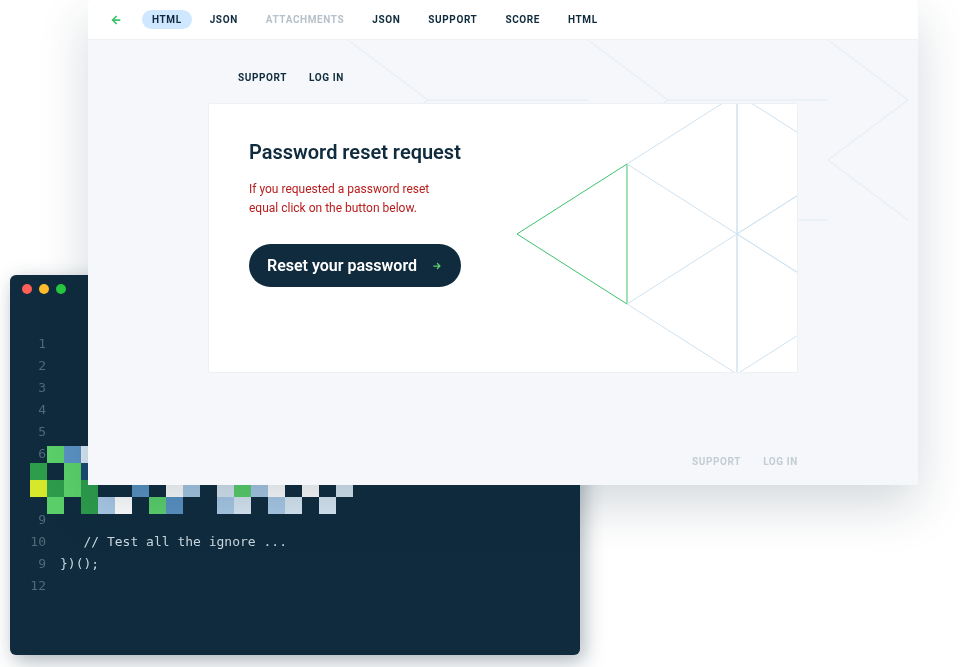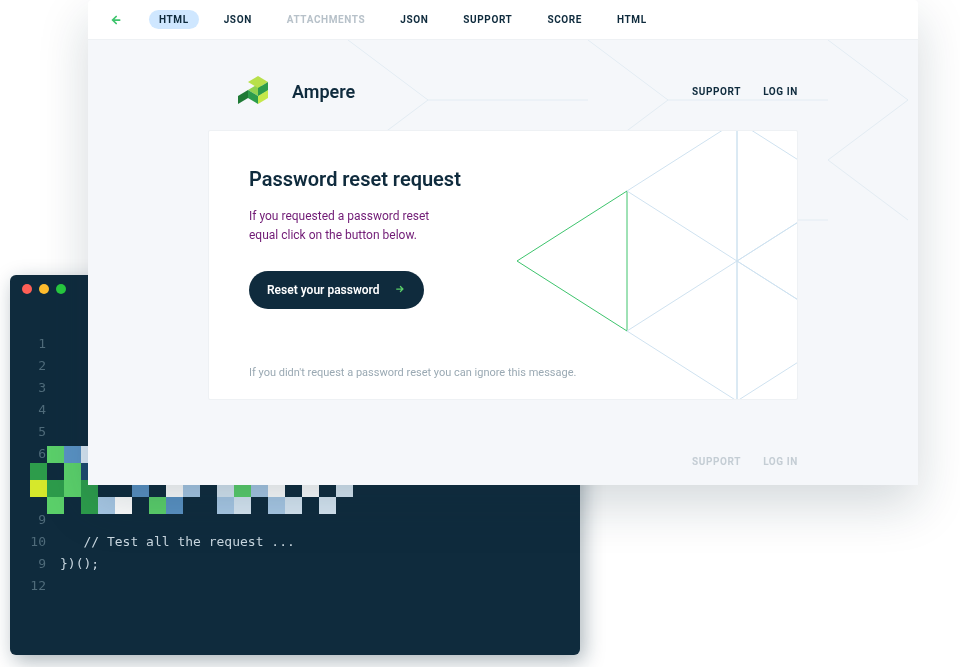--- a/index.html
+++ b/index.html
@@ -75,21 +75,21 @@
     border-radius: 4px;
     box-shadow: 0 20px 50px rgba(15,43,61,0.18);
   }
   .card::after { 
     content:""; position:absolute; inset:0;
     border-radius:4px; pointer-events:none;
   }
   .topbar {
     height: 40px;
     display: flex; align-items: center;
-    padding: 0 16px; gap: 15px;
+    padding: 0 16px; gap: 8px;
     border-bottom: 1px solid #eef1f4;
   }
   .back-arrow {
     width: 22px; height: 22px;
     display:flex; align-items:center; justify-content:center;
     color:#3ec46d; cursor:pointer;
     margin-right: 8px;
   }
   .tab {
     padding: 4px 10px;
@@ -136,28 +136,28 @@
     border-radius:2px;
     padding: 36px 0 0 40px;
     height: 270px;
     overflow:hidden;
   }
   .panel h1 {
     font-size: 20px; font-weight:600; color:#0F2B3D;
     margin-bottom: 16px;
   }
   .panel p.lead {
-    font-size: 12px; color:#701a75; line-height:1.6;
+    font-size: 12px; color:#b91c1c; line-height:1.6;
     max-width: 230px;
   }
   .cta {
     margin-top: 26px;
     display:inline-flex; align-items:center; gap:14px;
     background:#0F2B3D; color:#fff;
-    font-size:12px; font-weight:600;
+    font-size:16px; font-weight:600;
     padding: 12px 18px;
     border-radius: 22px;
     cursor:pointer;
   }
   .cta .arr { color:#5bd06a; font-weight:800; }
   .panel .footnote {
     position:absolute; left:40px; bottom:20px;
     font-size:11px; color:#9aa9b3;
   }
   .panel-deco {
@@ -199,21 +199,21 @@
     </div>
     <div class="codecol">
       <div class="codeline"></div>
         <div class="codeline"></div>
         <div class="codeline"></div>
       <div class="codeline"></div>
         <div class="codeline"></div>
         <div class="codeline"></div>
       <div class="codeline"></div>
       <div class="codeline"></div>
-      <div class="codeline">   // Test all the request ...</div>
+      <div class="codeline">   // Test all the ignore ...</div>
       <div class="codeline">})();</div>
     </div>
   </div>
 </div>
 
 <div class="pixels">
 
   <span class="px"></span>
     <span class="px"></span>
     <span class="px"></span>
@@ -377,55 +377,40 @@
       <g stroke="#e3ecf3" stroke-width="1" fill="none">
         <path d="M260 0 L340 60 L260 120 L340 180 L260 240"></path>
         <path d="M340 60 L500 60 M260 120 L420 120 M340 180 L500 180"></path>
         <path d="M500 0 L580 60 L500 120 L580 180 L500 240"></path>
         <path d="M580 60 L740 60 M580 180 L740 180"></path>
         <path d="M740 0 L820 60 L740 120 L820 180"></path>
       </g>
     </svg>
 
     <div class="brand-row">
-      <div class="brand-left">
-        <span>
-          <svg width="40" height="34" viewBox="0 0 40 34">
-
-            <polygon points="10,18 20,12 30,18 20,24" fill="#8fd14f"></polygon>
-            <polygon points="10,18 20,24 20,32 10,26" fill="#2d9c4b"></polygon>
-            <polygon points="30,18 20,24 20,32 30,26" fill="#c5e84a"></polygon>
-            <polygon points="0,24 10,18 10,26 0,32" fill="#1f7a36"></polygon>
-            <polygon points="20,4 30,10 20,16 10,10" fill="#b8e04a"></polygon>
-            <polygon points="30,10 30,18 20,24 20,16" fill="#2d9c4b"></polygon>
-          </svg>
-        </span>
-        <span class="brand-name">Ampere</span>
-      </div>
       <div class="brand-links">
         <span class="brand-link">SUPPORT</span>
         <span class="brand-link">LOG IN</span>
       </div>
     </div>
 
     <div class="panel">
       <h1>Password reset request</h1>
       <p class="lead">
         <span>If you requested a password reset</span><br>
         <span>equal click on the button below.</span>
       </p>
       <span class="cta">
         <span>Reset your password</span>
         <span class="arr">
           <svg width="12" height="10" viewBox="0 0 24 24" fill="none" stroke="currentColor" stroke-width="3" stroke-linecap="round">
               <path d="M4 12h14M13 6l6 6-6 6"></path>
             </svg>
         </span>
       </span>
-      <div class="footnote">If you didn't request a password reset you can ignore this message.</div>
 
       <svg class="panel-deco" viewBox="0 0 380 280">
         <g fill="none" stroke-width="1">
           <polygon points="40,140 150,70 150,210" stroke="#3ec46d"></polygon>
           <polygon points="150,70 260,0 260,140" stroke="#cfe2f0"></polygon>
           <polygon points="150,210 260,140 260,280" stroke="#cfe2f0"></polygon>
           <polygon points="260,0 370,70 260,140" stroke="#cfe2f0"></polygon>
           <polygon points="260,140 370,70 370,210" stroke="#cfe2f0"></polygon>
           <polygon points="260,140 370,210 260,280" stroke="#cfe2f0"></polygon>
         </g>

